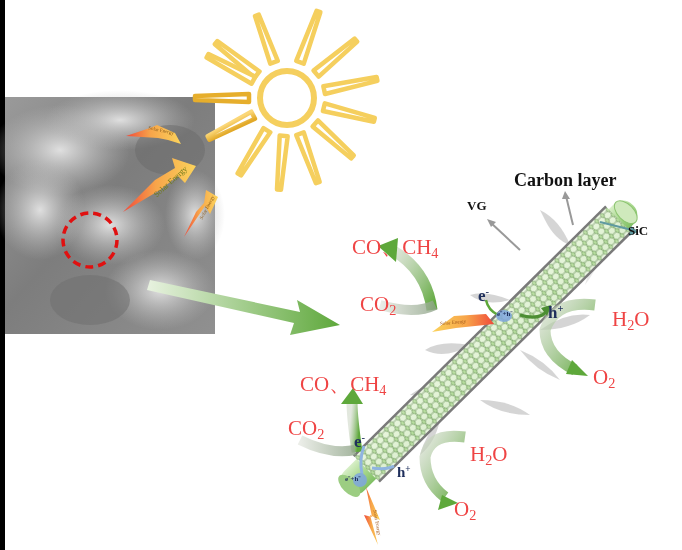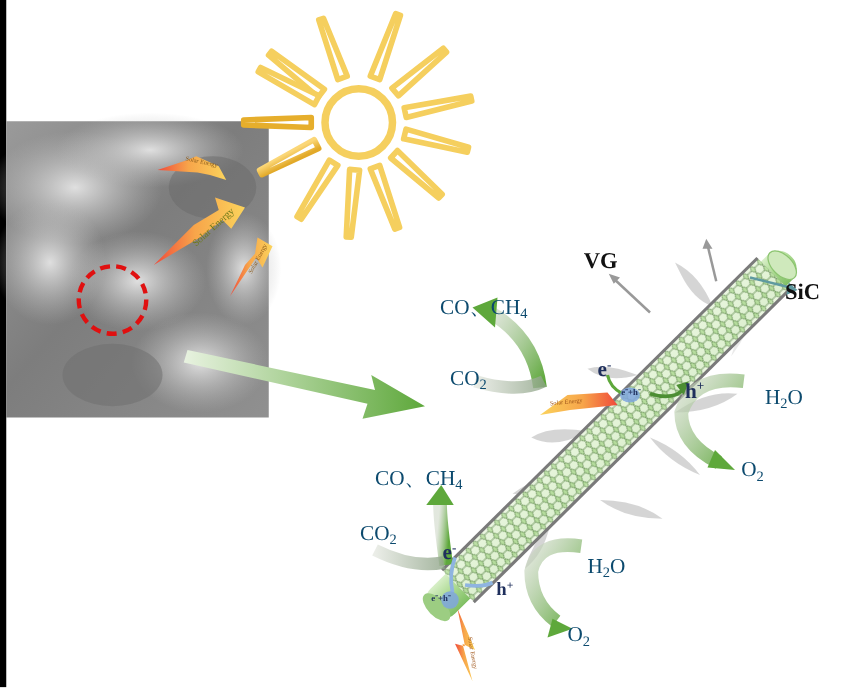--- a/index.html
+++ b/index.html
@@ -1,21 +1,21 @@
 <!DOCTYPE html>
 <html><head>
 <meta charset="utf-8">
 <style>
   html, body { margin:0; padding:0; background:#ffffff; }
   #stage { position:relative; width:682px; height:550px; overflow:hidden; background:#ffffff; font-family:"Liberation Serif", serif; }
   .left-strip { position:absolute; left:0; top:0; width:5px; height:550px; background:#000000; }
   svg.layer { position:absolute; left:0; top:0; }
   .lbl { position:absolute; white-space:nowrap; line-height:1; }
-  .red { color:#0c4a6e; font-size:17px; }
-  .black-bold { color:#111111; font-weight:bold; font-size:18px; }
+  .red { color:#ef4444; font-size:21px; }
+  .black-bold { color:#111111; font-weight:bold; font-size:13px; }
   .navy { color:#1f2f5c; font-weight:bold; }
   sub { font-size:0.68em; vertical-align:-0.3em; }
   sup { font-size:0.62em; vertical-align:0.55em; }
 </style>
 </head>
 <body>
 
 <div id="stage">
 
   <div class="left-strip"></div>
@@ -158,20 +158,21 @@
       <path d="M300,440 q30,15 55,10" stroke="url(#curveArrowGray)" stroke-width="10" fill="none" opacity="0.8"></path>
       <path d="M465,437 q-35,-5 -40,20 q0,25 20,40" stroke="url(#curveArrow)" stroke-width="11" fill="none"></path>
       <polygon points="442,495 458,503 438,510" fill="#5ea83b"></polygon>
       <path d="M362,474 q-3,-15 2,-28" stroke="#8fb4e0" stroke-width="3" fill="none"></path>
       <path d="M372,468 q15,2 22,-2" stroke="#8fb4e0" stroke-width="3" fill="none"></path>
       <circle cx="360" cy="480" r="7" fill="#7fa6de" opacity="0.85"></circle>
       <polygon points="366,487 380,520 370,515 378,545 364,515 372,517" fill="url(#solarGrad)" transform="rotate(0)"></polygon>
     </g>
   </svg>
 
+  <div class="lbl black-bold" style="left:514px; top:171px; font-size:18px;">Carbon layer</div>
   <div class="lbl black-bold" style="left:467px; top:199px;">VG</div>
   <div class="lbl black-bold" style="left:628px; top:224px;">SiC</div>
 
   <div class="lbl red" style="left:352px; top:237px;"><span>CO、CH</span><sub>4</sub></div>
   <div class="lbl red" style="left:360px; top:294px;"><span>CO</span><sub>2</sub></div>
   <div class="lbl red" style="left:612px; top:309px;"><span>H</span><sub>2</sub><span>O</span></div>
   <div class="lbl red" style="left:593px; top:367px;"><span>O</span><sub>2</sub></div>
   <div class="lbl navy" style="left:478px; top:287px; font-size:17px;"><span>e</span><sup>-</sup></div>
   <div class="lbl navy" style="left:548px; top:304px; font-size:17px;"><span>h</span><sup>+</sup></div>
   <div class="lbl navy" style="left:497px; top:311px; font-size:7px;">e⁻+h⁻</div>

